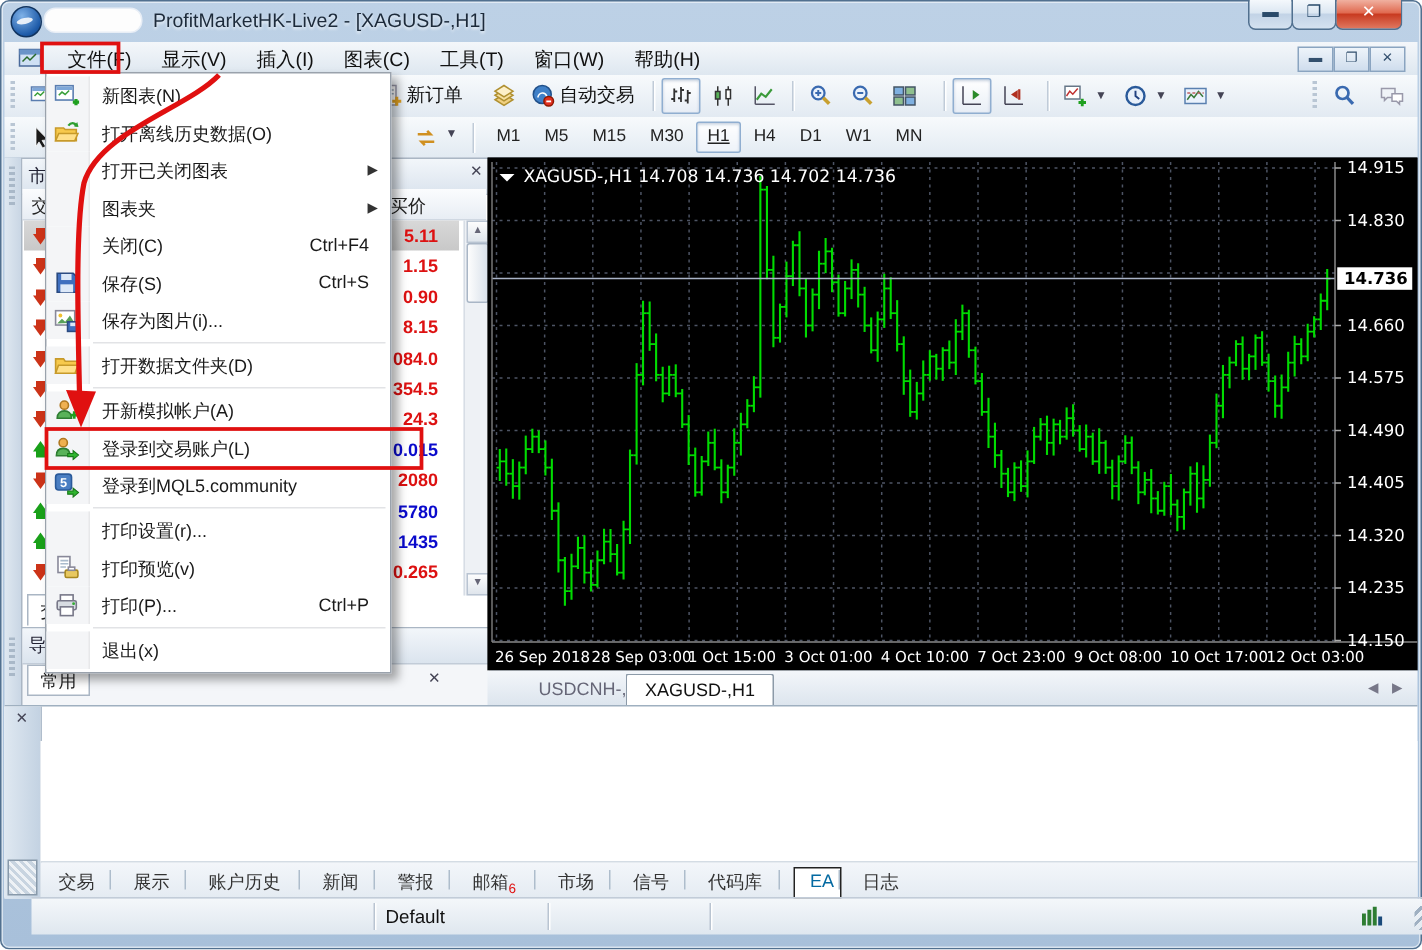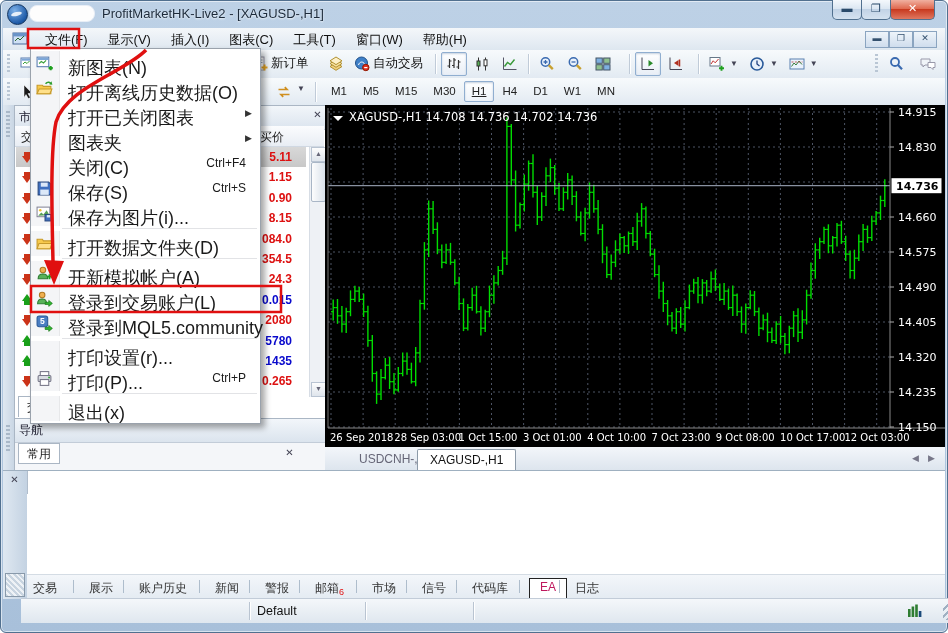--- a/index.html
+++ b/index.html
@@ -74,40 +74,40 @@
   .ctab{position:absolute;top:2px;height:20px;padding:3px 12px 0 12px;font-size:12px;color:#667;}
   .ctab.active{background:#fff;border:1px solid #8c9aa8;border-bottom:1px solid #fff;color:#111;border-radius:2px 2px 0 0;}
   .ctab-nav{position:absolute;top:6px;font-size:9px;color:#778;}
   
   #terminal{left:3px;top:470px;width:942px;height:128px;background:#fff;border-top:1px solid #9fb0c0;}
   #term-strip{position:absolute;left:0;top:0;width:24px;height:128px;background:linear-gradient(90deg,#dfe8f1,#c3d2e2);border-right:1px solid #b0bdcc;}
   #term-cols{position:absolute;left:24px;top:0;width:918px;height:23px;background:linear-gradient(#fbfcfe,#e9eef4);border-bottom:1px solid #cfd7e0;}
   .termcol{position:absolute;top:4px;font-size:12.5px;color:#222;}
   #term-tabs{position:absolute;left:24px;bottom:0;width:918px;height:24px;background:linear-gradient(#f3f6fa,#e4ebf2);border-top:1px solid #d4dce4;}
   .termtab{position:absolute;top:3px;height:18px;padding:2px 6px 0 6px;font-size:12px;color:#333;}
-  .termtab.active{background:#fff;border:1px solid #222;padding:1px 10px 0 10px;color:#be185d;text-align:center;}
+  .termtab.active{background:#fff;border:1px solid #222;padding:1px 4px 0 10px;color:#0369a1;text-align:center;}
   .tabsep{position:absolute;top:5px;width:1px;height:13px;background:#aebdcc;}
   .badge6{color:#e01010;font-size:9px;vertical-align:sub;}
   #hatchicon{position:absolute;left:2px;bottom:2px;width:18px;height:22px;border:1px solid #8899aa;
     background:repeating-linear-gradient(45deg,#c8d4e0 0 2px,#eef2f6 2px 4px);}
   
   #statusbar{left:21px;top:598px;width:942px;height:24px;background:linear-gradient(#f4f7fa,#dfe7ef);border-top:1px solid #c2ccd8;}
   .sbsep{position:absolute;top:3px;width:1px;height:18px;background:#b9c4d1;box-shadow:1px 0 0 #fff;}
   #sb-default{position:absolute;left:236px;top:5px;font-size:12.5px;color:#111;}
   #conn{position:absolute;right:40px;top:4px;width:16px;height:16px;}
   #gripcorner{position:absolute;right:4px;bottom:3px;width:16px;height:16px;
     background:repeating-linear-gradient(135deg,transparent 0 3px,#9fb0c2 3px 5px);}
   
   #filemenu{left:30px;top:48px;width:229px;background:#fff;border:1px solid #9aa2ac;
     box-shadow:4px 4px 6px rgba(0,0,0,.35);z-index:30;padding:2px 0;}
   .fm-item{position:relative;height:25px;}
   .fm-gutter{position:absolute;left:0;top:0;width:28px;height:100%;background:#f4f5f7;border-right:1px solid #e7e8ea;}
   .fm-icon{position:absolute;left:5px;top:4px;width:17px;height:17px;}
   .fm-icon svg{width:17px;height:17px;}
-  .fm-label{position:absolute;left:37px;top:5px;font-size:18px;color:#1a1a1a;white-space:nowrap;}
+  .fm-label{position:absolute;left:37px;top:5px;font-size:12px;color:#1a1a1a;white-space:nowrap;}
   .fm-short{position:absolute;right:14px;top:5px;font-size:12px;color:#1a1a1a;}
   .fm-sub{position:absolute;right:8px;top:7px;font-size:9px;color:#333;}
   .fm-sep{height:5px;position:relative;}
   .fm-sep:after{content:"";position:absolute;left:31px;right:3px;top:2px;height:1px;background:#e2e3e6;}
   
   #annot{left:0;top:0;width:948px;height:633px;z-index:50;pointer-events:none;}
 </style>
 </head>
 <body>
 
@@ -866,21 +866,21 @@
   <div class="ctab" style="left: 22px;">USDCNH-,H1</div>
       <div class="ctab active" style="left: 92px;">XAGUSD-,H1</div>
     </div>
 
   <div class="abs" id="terminal">
     <div id="term-strip">
       <div class="abs closex" style="left:5px;top:3px;">✕</div>
     </div>
     <div class="abs" style="left:24px;top:23px;width:918px;height:81px;background:#fff;"></div>
     <div id="term-tabs">
-        <div class="termtab" style="left: 0;">交易</div>
+        <div class="termtab" style="left: 6px;">交易</div>
         <div class="tabsep" style="left: 46px;"></div>
         <div class="termtab" style="left: 56px;">展示</div>
         <div class="tabsep" style="left: 96px;"></div>
         <div class="termtab" style="left: 106px;">账户历史</div>
         <div class="tabsep" style="left: 172px;"></div>
         <div class="termtab" style="left: 182px;">新闻</div>
         <div class="tabsep" style="left: 222px;"></div>
         <div class="termtab" style="left: 232px;">警报</div>
         <div class="tabsep" style="left: 272px;"></div>
         <div class="termtab" style="left: 282px;">邮箱<span class="badge6">6</span></div>
@@ -1007,20 +1007,30 @@
         <span class="fm-label">登录到MQL5.community</span>
       </div>
       <div class="fm-sep"></div>
       <div class="fm-item">
         <div class="fm-gutter"></div>
         <span class="fm-label">打印设置(r)...</span>
       </div>
       <div class="fm-item">
         <div class="fm-gutter"></div>
         <span class="fm-icon"><svg viewBox="0 0 16 16">
+            <rect x="2.5" y="1" width="7.5" height="10" fill="#fff" stroke="#889"></rect>
+            <path d="M4 3.5h5M4 5.5h5M4 7.5h3.5" stroke="#aabbcc"></path>
+            <rect x="7" y="9.5" width="8" height="4.6" rx="1" fill="#e8c860" stroke="#a88820"></rect>
+            <rect x="9" y="7.6" width="4" height="2" fill="#fff" stroke="#889"></rect>
+          </svg></span>
+        <span class="fm-label">打印预览(v)</span>
+      </div>
+      <div class="fm-item">
+        <div class="fm-gutter"></div>
+        <span class="fm-icon"><svg viewBox="0 0 16 16">
             <rect x="4" y="1.5" width="8" height="3.8" fill="#fff" stroke="#778"></rect>
             <rect x="2" y="5.2" width="12" height="5.6" rx="1" fill="#d8dce2" stroke="#778"></rect>
             <rect x="4" y="9" width="8" height="5.5" fill="#fff" stroke="#778"></rect>
             <circle cx="12.3" cy="7" r=".9" fill="#3a3"></circle>
           </svg></span>
         <span class="fm-label">打印(P)...</span>
         <span class="fm-short">Ctrl+P</span>
       </div>
       <div class="fm-sep"></div>
       <div class="fm-item">

